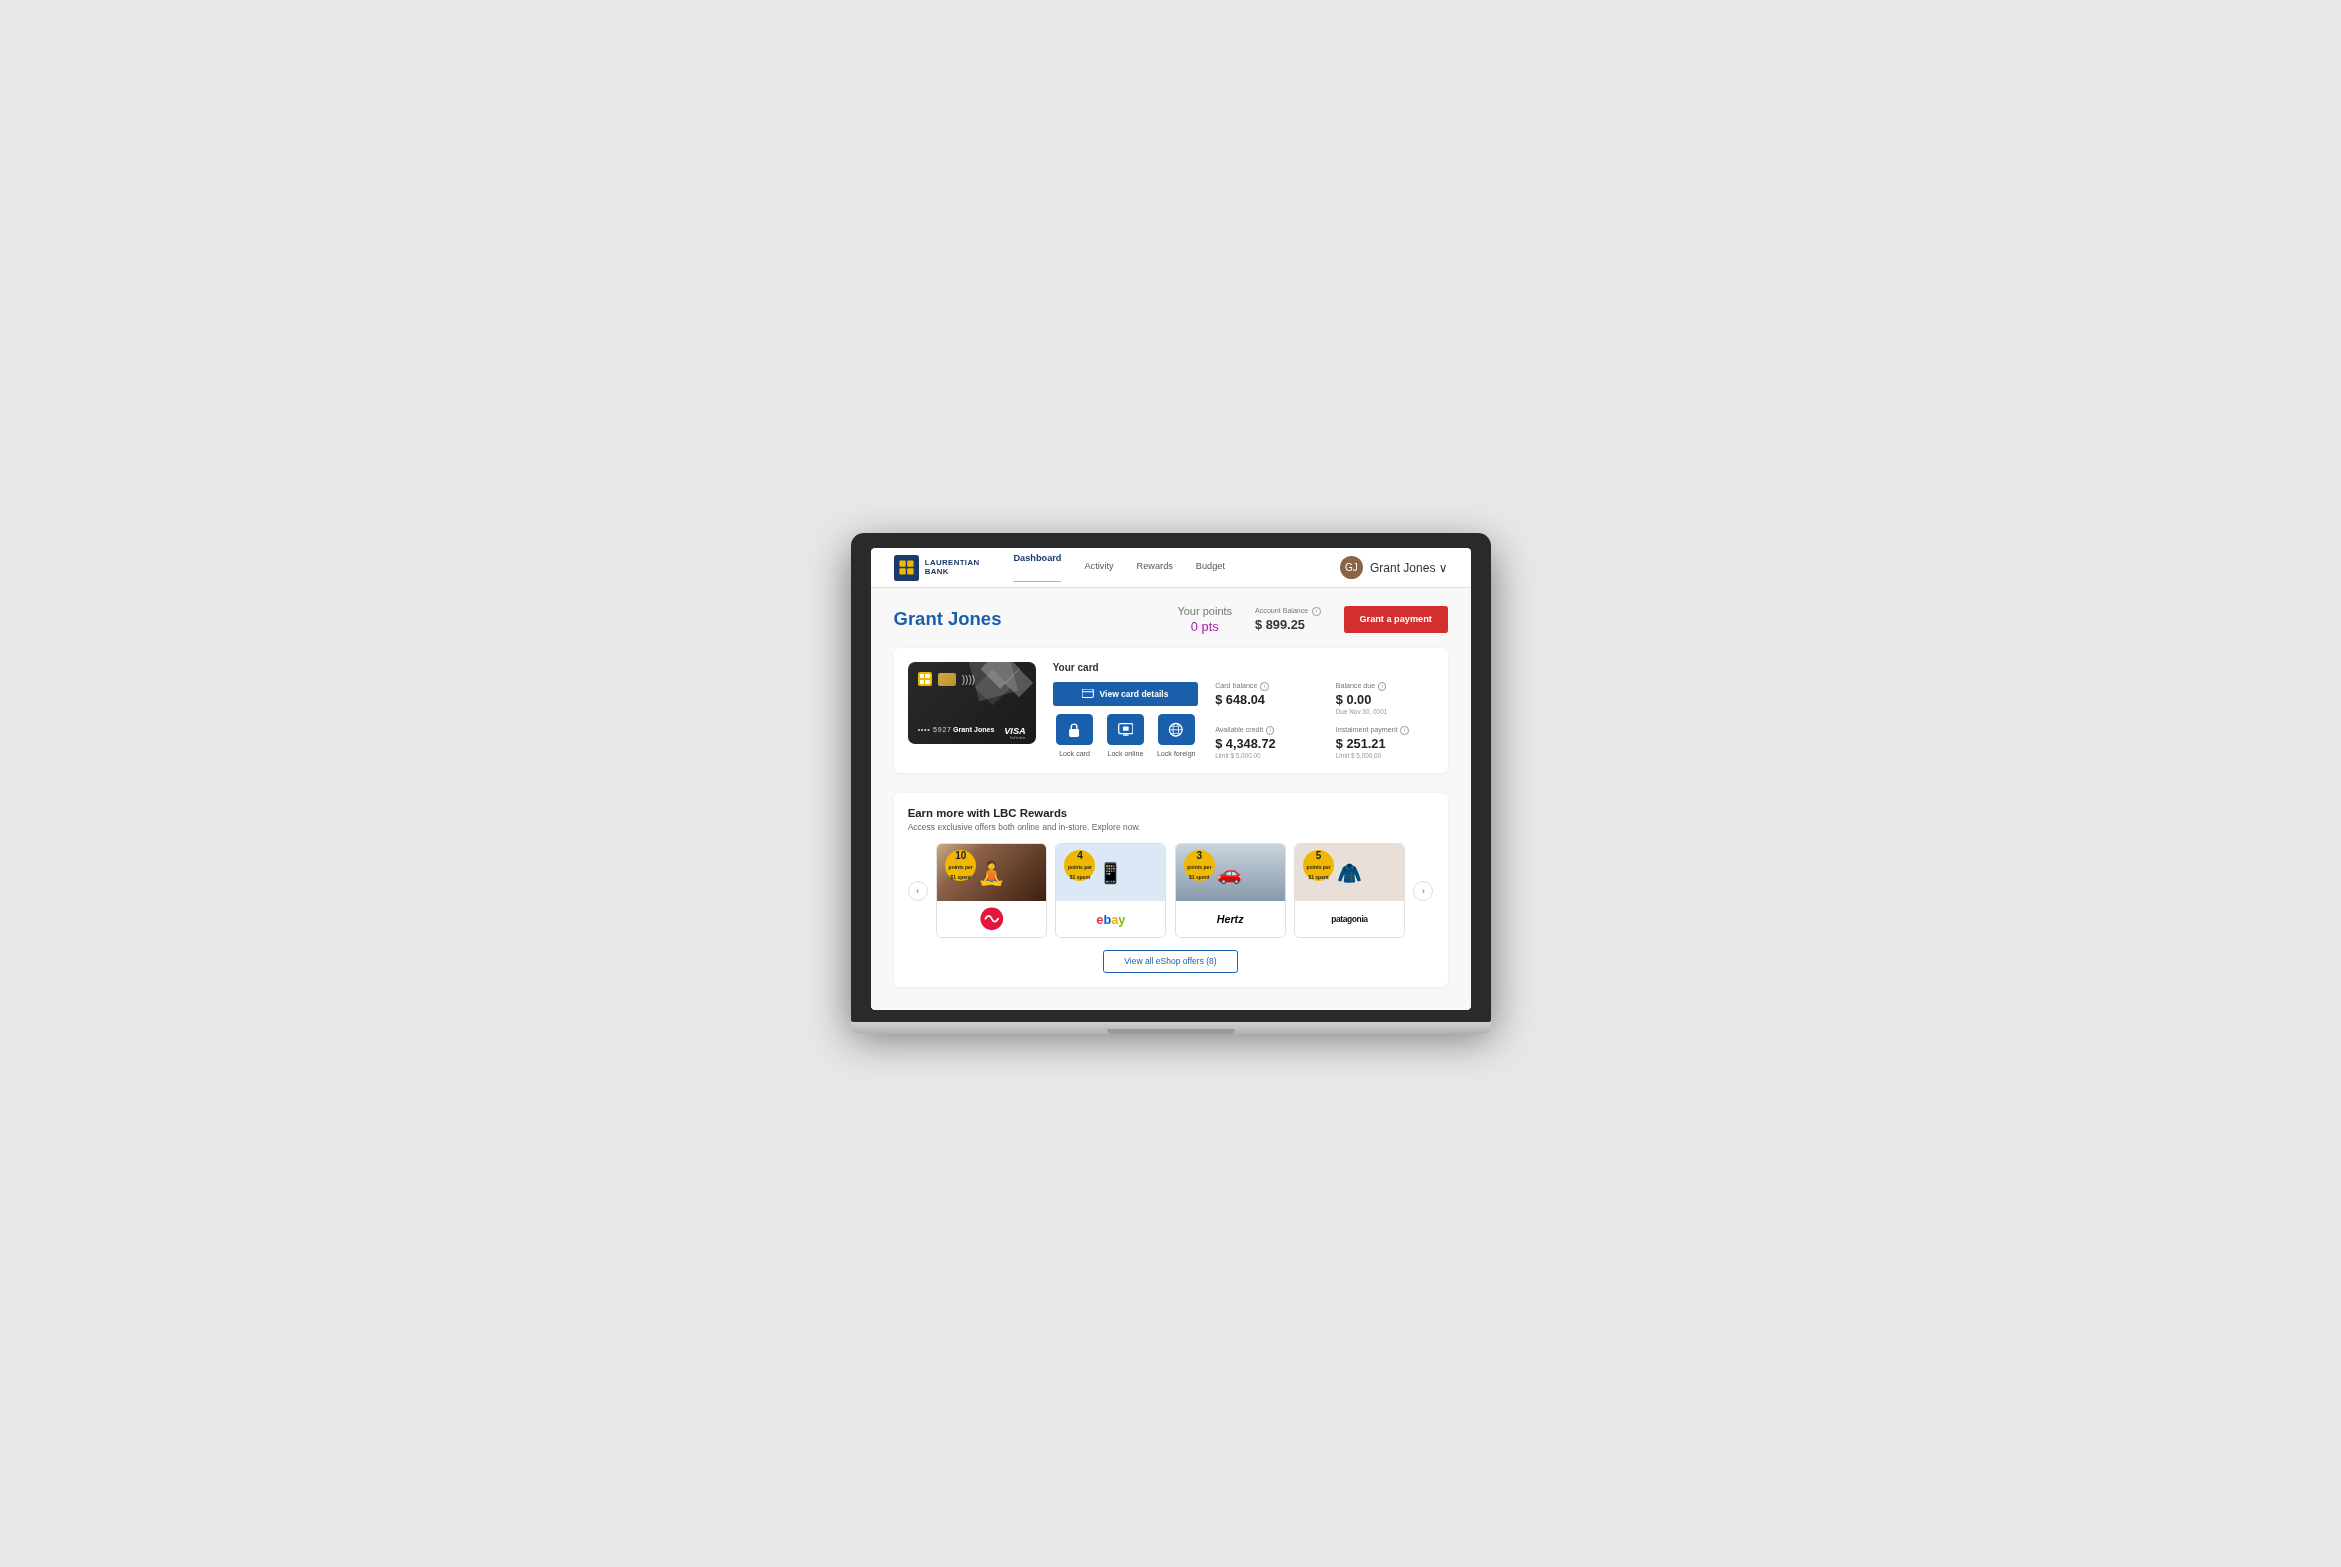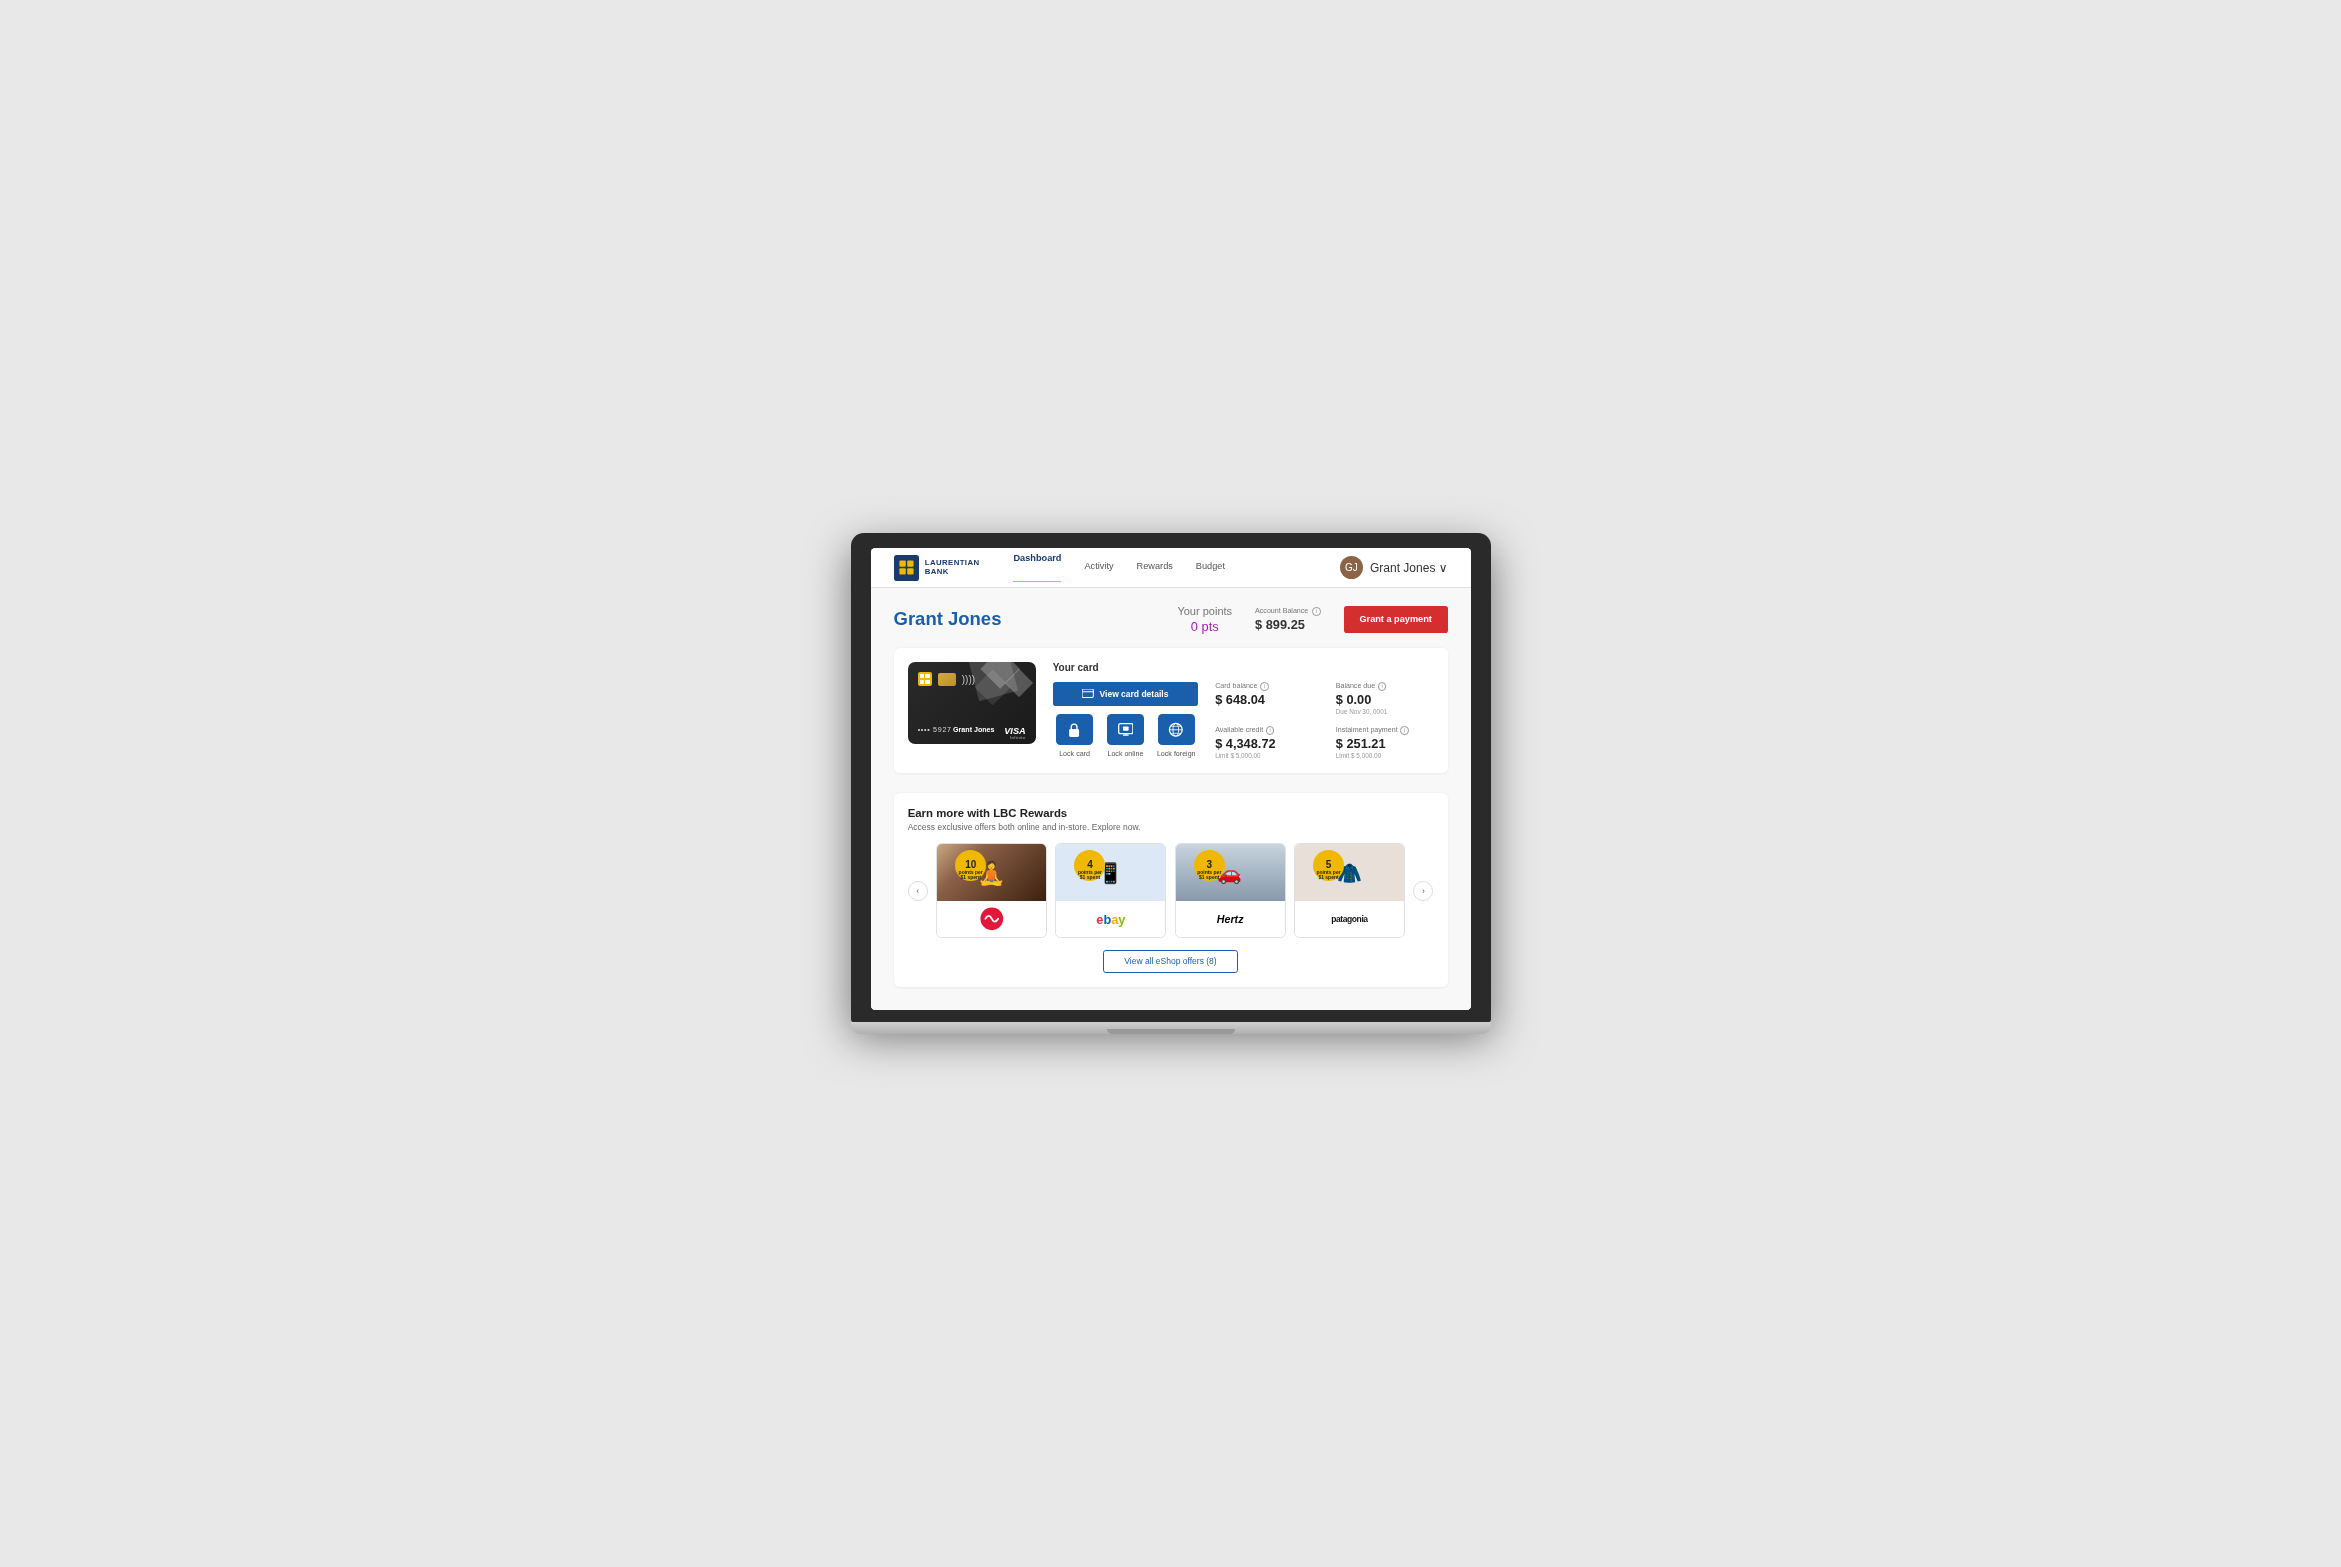--- a/index.html
+++ b/index.html
@@ -451,29 +451,29 @@
       cursor: pointer;
     }
     .reward-img {
       height: 57px;
       position: relative;
       overflow: hidden;
     }
     .points-badge {
       position: absolute;
       top: 5.7px;
-      left: 18px;
+      left: 8px;
       background: #f0b800;
       border-radius: 50%;
       width: 31px;
       height: 31px;
       display: flex;
       flex-direction: column;
       align-items: center;
-      justify-content: flex-end;
+      justify-content: space-between;
       font-size: 5px;
       font-weight: 700;
       color: #222;
       text-align: center;
       line-height: 1.1;
     }
     .points-badge .pts-num {
       font-size: 10px;
       font-weight: 900;
     }

